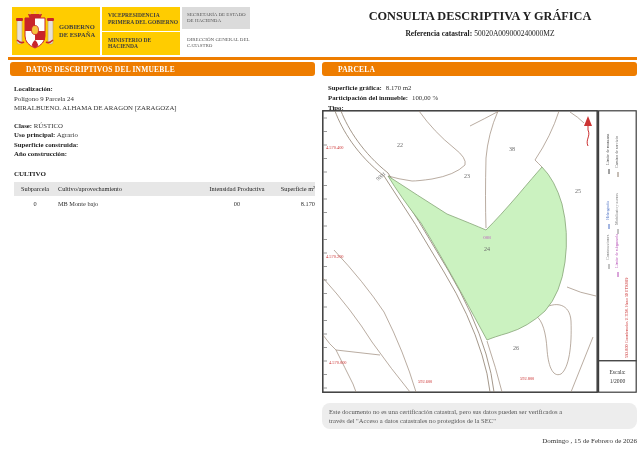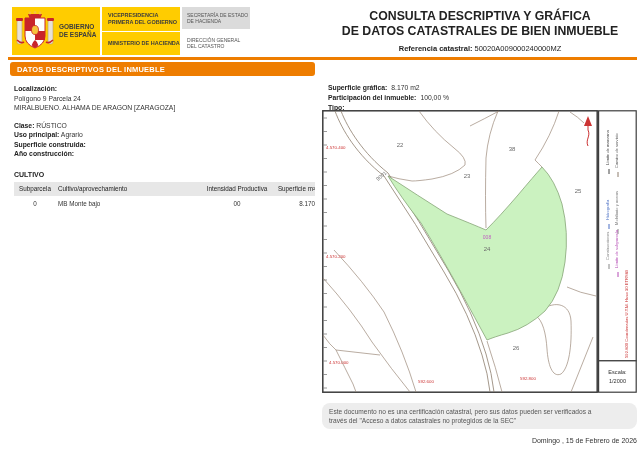--- a/index.html
+++ b/index.html
@@ -1,17 +1,17 @@
 <!DOCTYPE html>
 <html><head>
 <meta charset="utf-8">
 <style>
   html,body{margin:0;padding:0;background:#e8e8e8;}
   .page{position:relative;width:640px;height:452px;background:#ffffff;overflow:hidden;
-        font-family:Liberation Sans, sans-serif;color:#333;}
+        font-family:Liberation Serif, serif;color:#333;}
   
   .logo-row{position:absolute;left:12px;top:7px;height:48px;display:flex;}
   .y1{width:88px;background:#FFCC00;display:flex;align-items:center;}
   .y1 .arms{margin-left:3px;}
   .gob-txt{font-size:6.5px;font-weight:bold;color:#3d3d3d;line-height:8px;margin-left:4px;}
   .gap{width:2px;background:#fff;}
   .y2{width:78px;background:#FFCC00;display:flex;flex-direction:column;}
   .y2 .cell{flex:1;display:flex;align-items:center;padding-left:6px;
             font-size:5.5px;font-weight:bold;color:#3d3d3d;line-height:6.5px;}
   .y2 .cell+.cell{border-top:1px solid #fff;}
@@ -20,21 +20,21 @@
            font-size:5px;color:#555;line-height:6px;}
   .dep .c2{height:20px;margin-top:4px;background:#fff;display:flex;align-items:center;padding-left:5px;
            font-size:5px;color:#555;line-height:6px;}
   .title-block{position:absolute;left:330px;top:9px;width:300px;text-align:center;}
   .title-block .t{font-size:12.3px;font-weight:bold;color:#222;line-height:15px;}
   .ref-line{margin-top:5px;font-size:7.5px;color:#222;}
   .ref-line .lbl{font-weight:bold;margin-right:2px;}
   .orange-rule{position:absolute;left:8px;top:57px;width:629px;height:2.5px;background:#EE7D00;}
   
   .bar{position:absolute;top:62px;height:14px;background:#EE7D00;border-radius:3px;
-       color:#fff;font-size:7.5px;font-weight:bold;display:flex;align-items:center;padding-left:7px;
+       color:#fff;font-size:7.5px;font-weight:bold;display:flex;align-items:center;padding-left:16px;
        letter-spacing:.2px;box-sizing:border-box;text-align:right;}
   .bar.left{left:10px;width:305px;}
   .bar.right{left:322px;width:315px;}
   
   .linfo{position:absolute;left:14px;top:84px;width:300px;font-size:6.8px;line-height:9.5px;color:#333;}
   .linfo .b{font-weight:bold;color:#222;}
   .sp{margin-top:8px;}
   .cultivo-title{margin-top:11px;font-weight:bold;font-size:7px;color:#222;}
   .ctable{margin-top:3px;width:301px;font-size:6.3px;color:#333;}
   .ctable .hrow{display:grid;grid-template-columns:42px 146px 70px 43px;background:#E7E7E7;
@@ -85,29 +85,29 @@
       <div class="cell">MINISTERIO DE HACIENDA</div>
     </div>
     <div class="dep">
       <div class="c1">SECRETARÍA DE ESTADO DE HACIENDA</div>
       <div class="c2">DIRECCIÓN GENERAL DEL CATASTRO</div>
     </div>
   </div>
 
   <div class="title-block">
     <div class="t">CONSULTA DESCRIPTIVA Y GRÁFICA</div>
-    <div class="t">DE DATOS CATASTRALES DE BIEN INMUEBLE</div>
     <div class="ref-line">
       <span class="lbl">Referencia catastral:</span><span>50020A009000240000MZ</span>
     </div>
   </div>
 
   <div class="orange-rule"></div>
 
   <div class="bar left">DATOS DESCRIPTIVOS DEL INMUEBLE</div>
+  <div class="bar right">PARCELA</div>
 
   <div class="linfo">
     <div class="b">Localización:</div>
     <div>Polígono 9 Parcela 24</div>
     <div>MIRALBUENO. ALHAMA DE ARAGON [ZARAGOZA]</div>
     <div class="sp"><span class="b">Clase:</span> <span>RÚSTICO</span></div>
     <div><span class="b">Uso principal:</span> <span>Agrario</span></div>
     <div><span class="b">Superficie construida:</span> <span></span></div>
     <div><span class="b">Año construcción:</span> <span></span></div>
 

